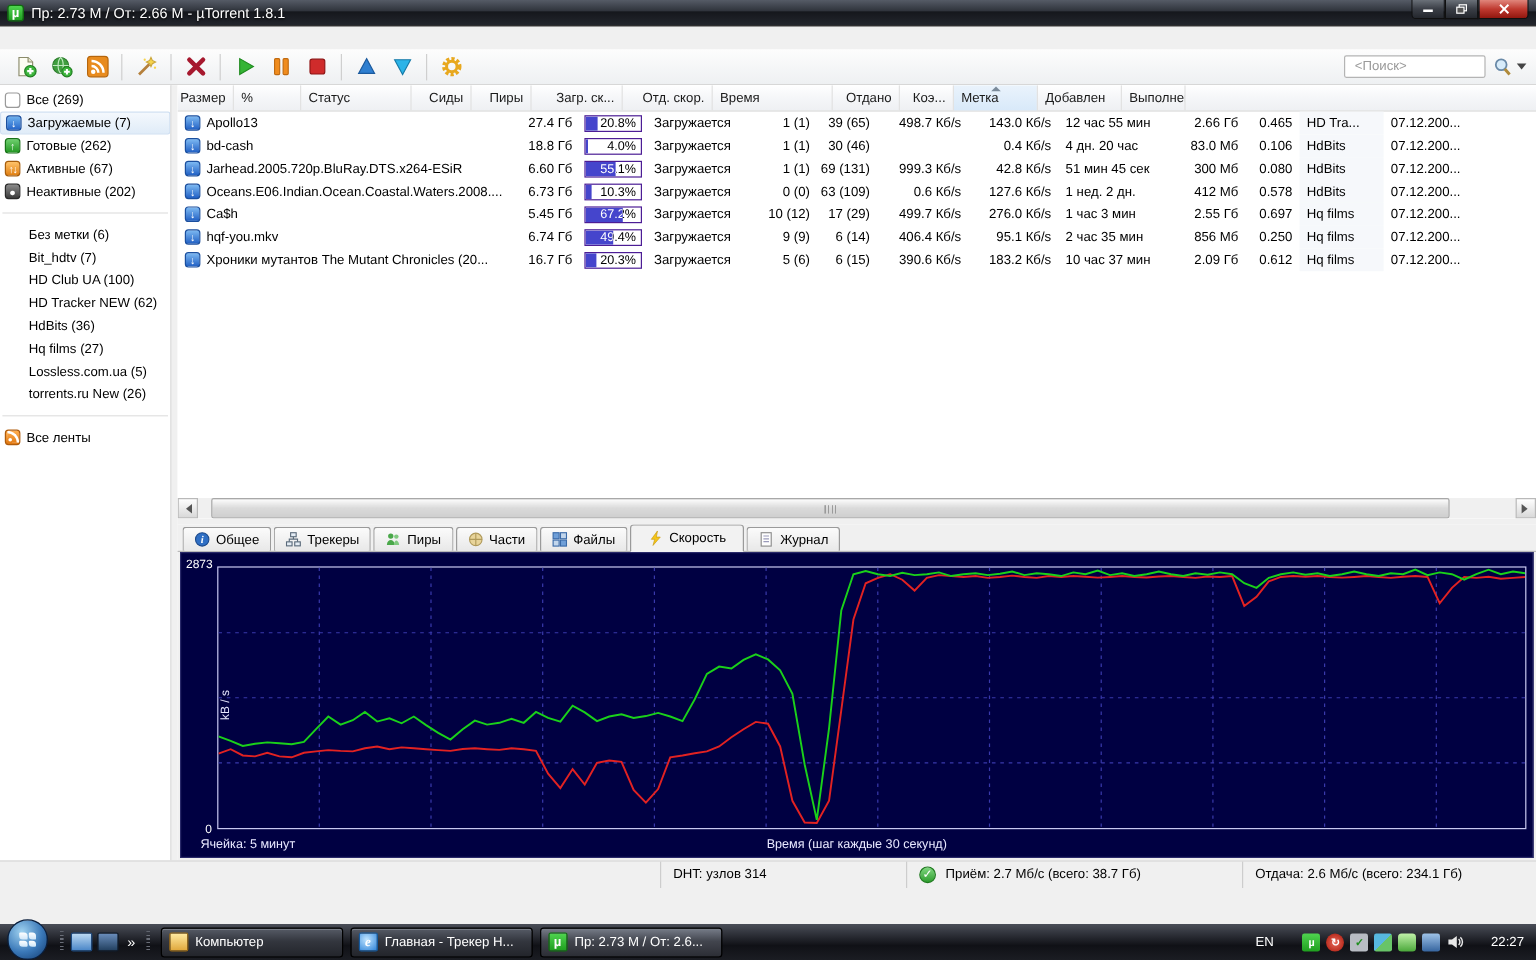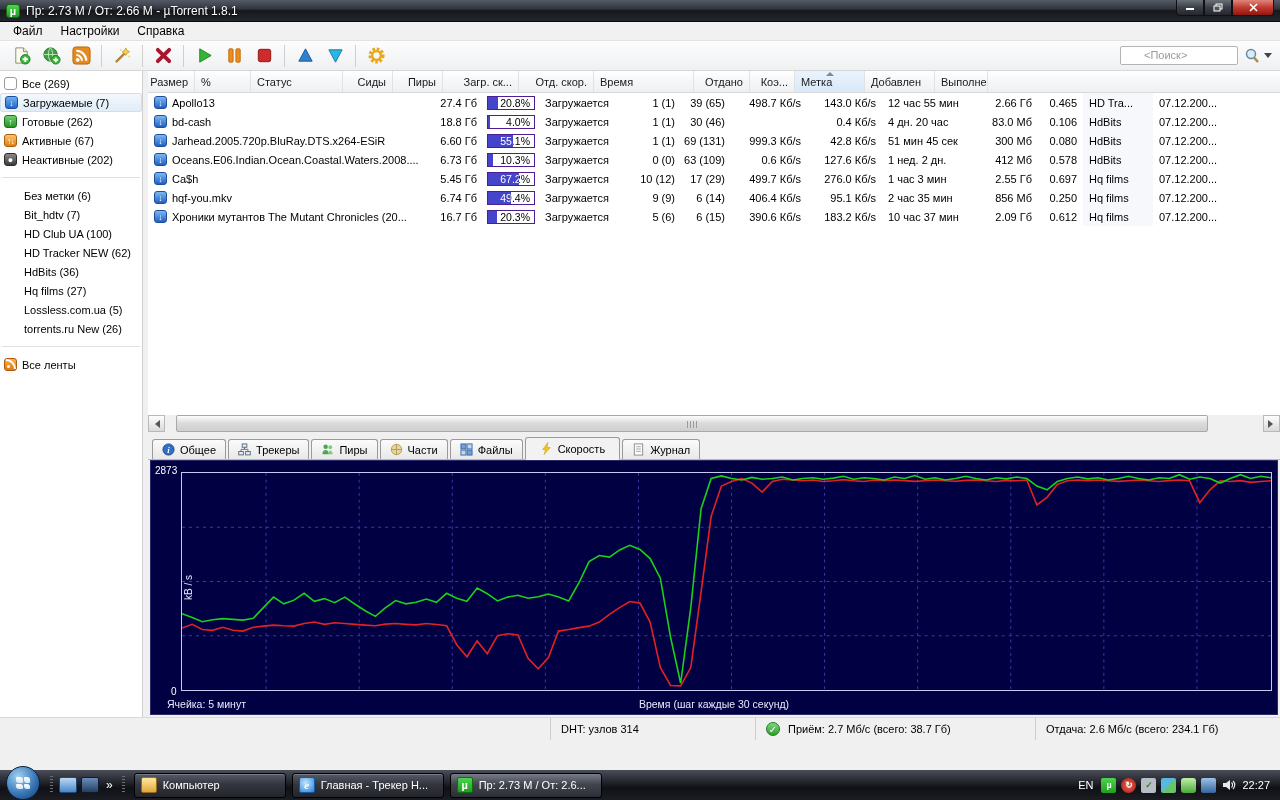--- a/index.html
+++ b/index.html
@@ -25,21 +25,21 @@
     display:flex; align-items:center; padding-left:4px; border-bottom:1px solid #e3e3e3; }
   .menu-item { padding:2px 9px; font-size:12px; }
   .toolbar { position:absolute; left:0; top:41px; right:0; height:30px;
     background:linear-gradient(#fdfdfd,#eef0f2); border-bottom:1px solid #d7d7d7;
     display:flex; align-items:center; padding-left:6px; }
   .tb-icon { width:26px; height:24px; display:flex; align-items:center; justify-content:center; margin:0 2px; }
   .tb-icon svg { width:19px; height:19px; }
   .tb-sep { width:1px; height:22px; background:#cfcfcf; margin:0 5px; }
   .toolbar-right { margin-left:auto; display:flex; align-items:center; padding-right:8px; }
   .search-box { width:118px; height:19px; border:1px solid #b4b4b4; border-radius:2px; background:#fff;
-    color:#9a9a9a; font-size:11px; padding:2px 23px; font-family:"Liberation Sans",sans-serif; }
+    color:#9a9a9a; font-size:11px; padding:2px 8px; font-family:"Liberation Sans",sans-serif; }
   .search-btn { display:flex; align-items:center; margin-left:5px; }
   .caret-down { width:0; height:0; border:4px solid transparent; border-top:5px solid #444; margin:4px 0 0 3px; }
 
   
   .client { position:absolute; left:0; top:71px; right:0; bottom:53px; background:#fff; display:flex; }
   .sidebar { width:143px; background:#fff; border-right:1px solid #d0d0d0; padding-top:3px; overflow:hidden; }
   .splitter { width:5px; background:#f0f0f0; }
   .side-item { height:19px; display:flex; align-items:center; padding:0 4px; white-space:nowrap; font-size:11px; }
   .side-item.selected { background:linear-gradient(#f4f8fd,#e0ecf8); border:1px solid #cfdff2; border-radius:2px; }
   .side-item .si { width:13px; height:13px; border-radius:3px; margin-right:5px; flex:0 0 13px;
@@ -149,21 +149,21 @@
   .task-btn { width:152px; height:25px; margin:0 3px; border-radius:3px; border:1px solid #000;
     background:linear-gradient(#565b66,#33363e 45%,#23252b); box-shadow:inset 0 1px 0 #777c86;
     display:flex; align-items:center; padding:0 6px; color:#fff; font-size:11px; white-space:nowrap; overflow:hidden; }
   .task-btn.active { background:linear-gradient(#767c88,#42454e 45%,#2c2e35); }
   .task-btn .ti { width:16px; height:16px; border-radius:2px; margin-right:6px; flex:0 0 16px;
     display:flex; align-items:center; justify-content:center; font-weight:bold; font-size:11px; }
   .ti-computer { background:linear-gradient(#ffe9a0,#e0a83c); border:1px solid #9a6a14; }
   .ti-ie { background:radial-gradient(circle at 40% 35%, #bfe4ff, #2c82d8); border:1px solid #155a9e;
     color:#fff; font-style:italic; font-family:"Liberation Serif",serif; }
   .ti-ut { background:linear-gradient(#4fd44f,#1f9e1f); border:1px solid #0f6e0f; color:#fff; }
-  .tray { margin-left:auto; display:flex; align-items:center; gap:2px; padding-right:10px; color:#fff; }
+  .tray { margin-left:auto; display:flex; align-items:center; gap:18px; padding-right:10px; color:#fff; }
   .tray-lang { font-size:11px; padding:0 6px; }
   .tray-ico { width:15px; height:15px; border-radius:2px; display:flex; align-items:center; justify-content:center;
     color:#fff; font-size:9px; font-weight:bold; }
   .ti-utorrent { background:linear-gradient(#4fd44f,#1f9e1f); }
   .ti-shield { background:radial-gradient(#e86a5a,#a81408); border-radius:50%; }
   .ti-check { background:#b8bcc4; color:#1f8e1f; }
   .ti-display { background:linear-gradient(135deg,#57b8e0 50%,#68c468 50%); }
   .ti-power { background:linear-gradient(#bff0a8,#4aa83a); border-radius:3px; }
   .ti-net { background:linear-gradient(#9ec2e8,#35649e); }
   .ti-vol { background:transparent; }
@@ -192,25 +192,20 @@
             </svg>
           </span>
         <span class="win-btn close">
           <svg width="9" height="9">
               <path d="M1 1L8 8M8 1L1 8" stroke="#fff" stroke-width="1.6"></path>
             </svg>
           </span>
       </span>
     </div>
 
-    <div class="menubar">
-        <span class="menu-item">Файл</span>
-        <span class="menu-item">Настройки</span>
-        <span class="menu-item">Справка</span>
-      </div>
 
     <div class="toolbar">
       <span id="toolbar-icons" style="display:flex;align-items:center;">
           <span class="tb-icon">
             <svg viewBox="0 0 20 20">
               <path d="M4 2h8l4 4v12H4z" fill="#fdfdf2" stroke="#8a8a6a"></path>
               <path d="M12 2v4h4" fill="#e8e8cc" stroke="#8a8a6a"></path>
               <circle cx="14" cy="14" r="5" fill="#3db53d" stroke="#1f7e1f"></circle>
               <path d="M14 11.2v5.6M11.2 14h5.6" stroke="#fff" stroke-width="2"></path>
             </svg>

